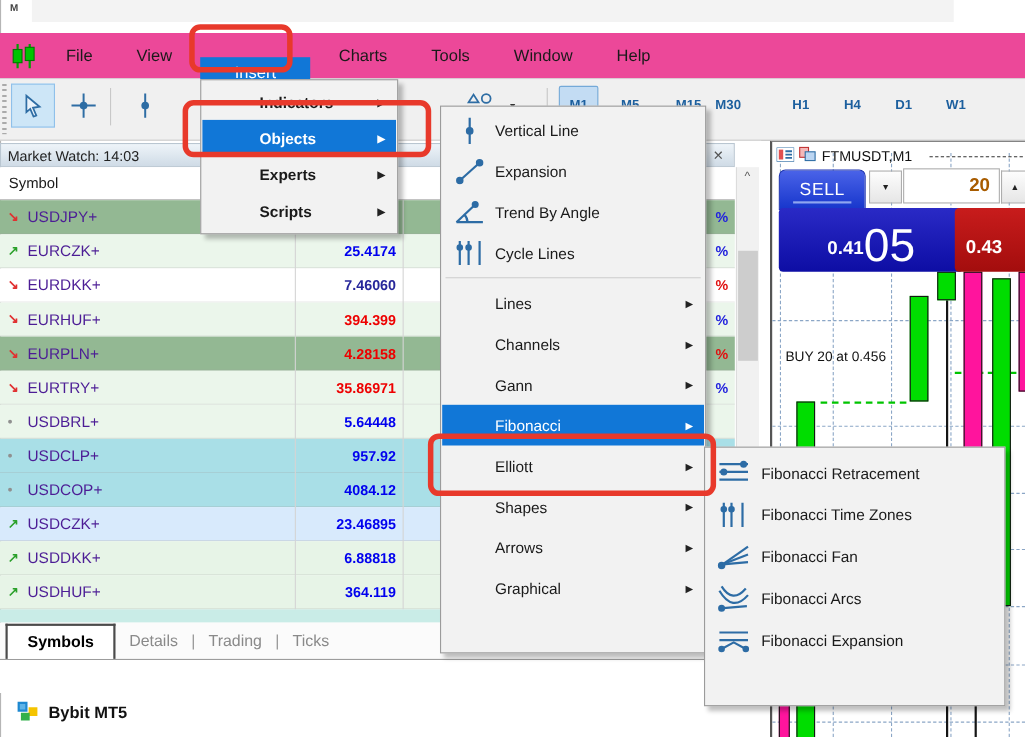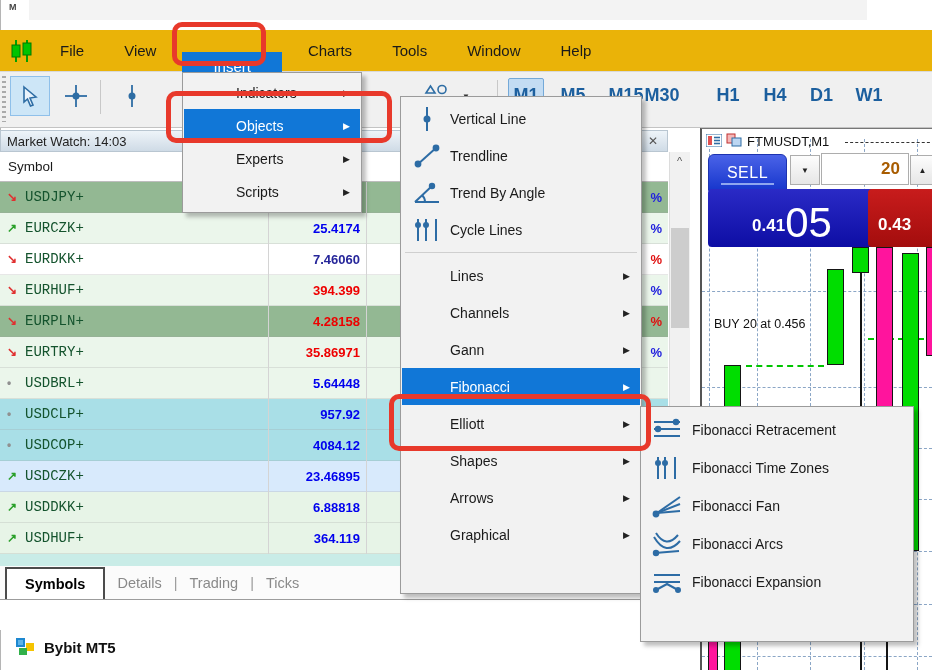--- a/index.html
+++ b/index.html
@@ -7,51 +7,51 @@
        font-family:"Liberation Sans",sans-serif;color:#1a1a1a;box-sizing:border-box;}
   #app *{box-sizing:border-box;}
   .abs{position:absolute;}
 
   
   .title-strip{left:0;top:0;width:932px;height:30px;background:#fff;border-left:1px solid #b5b5b5;}
   .title-band{left:28px;top:0;width:838px;height:20px;background:#f3f3f3;}
   .corner-txt{left:8px;top:2px;font-size:9px;color:#444;font-weight:bold;letter-spacing:1px;}
 
   
-  .menubar{left:0;top:30px;width:932px;height:42px;background:#eab308;border-bottom:1px solid #d9d9d9;
+  .menubar{left:0;top:30px;width:932px;height:42px;background:#ec4899;border-bottom:1px solid #d9d9d9;
            display:flex;align-items:center;font-size:15px;}
   .menubar .mitem{padding:6px 14px;margin:0 6px;}
   .menubar .mitem.active{background:#1177d7;color:#fff;padding:6px 31px;margin-top:31px;}
   .candles-icon{width:26px;height:26px;margin-left:8px;margin-right:6px;}
 
   
   .toolbar{left:0;top:72px;width:932px;height:56px;background:#f0f0f0;border-bottom:1px solid #c3c3c3;}
   .grip{left:2px;top:76px;width:4px;height:46px;background:repeating-linear-gradient(#aaa 0 2px,transparent 2px 5px);}
   .tbtn{top:76px;width:40px;height:40px;display:flex;align-items:center;justify-content:center;}
   .tbtn.sel{background:#cde6f7;border:1px solid #8fc0ea;}
   .tsep{top:80px;width:1px;height:34px;background:#c8c8c8;}
   .tf{top:78px;height:34px;display:flex;align-items:center;justify-content:center;
-      font-size:18px;font-weight:bold;color:#1c5f9e;}
+      font-size:12px;font-weight:bold;color:#1c5f9e;}
   .tf.sel{background:#c3dcf3;border:1px solid #74a9d8;border-radius:2px;}
   .dd-caret{font-size:8px;color:#333;}
 
   
   .panel-title{height:22px;background:linear-gradient(#eef4f9,#cfdbe6);border:1px solid #b9c6d1;
                font-size:13px;display:flex;align-items:center;padding-left:6px;color:#222;}
   .mw{left:0;top:128px;width:692px;height:448px;background:#fff;border-left:1px solid #b5b5b5;}
   .mw-title{left:0;top:130px;width:668px;}
   .mw-close{left:644px;top:132px;width:18px;height:18px;font-size:12px;color:#555;
             display:flex;align-items:center;justify-content:center;}
   .mw-head{left:0;top:152px;width:668px;height:30px;background:#fff;border-bottom:1px solid #bdbdbd;
            font-size:13.5px;display:flex;align-items:center;}
   .mw-rows{left:0;top:182px;width:668px;height:372px;}
   .mwrow{position:absolute;left:0;width:668px;height:31px;display:flex;align-items:center;
          font-size:14px;border-bottom:1px solid rgba(160,160,160,.25);}
   .mwrow .dir{width:18px;margin-left:7px;font-size:12px;font-weight:bold;}
-  .mwrow .sym{color:#14532d;font-family:Liberation Mono, monospace;}
+  .mwrow .sym{color:#4c1d95;}
   .mwrow .val{position:absolute;right:308px;font-size:13px;font-weight:bold;}
   .mwrow .chg{position:absolute;right:6px;font-size:13px;font-weight:bold;}
   .colline{top:182px;width:1px;height:372px;background:#d4d4d4;}
   .teal-strip{left:0;top:554px;width:668px;height:12px;background:#c9ece7;}
   .scroll{left:669px;top:152px;width:21px;height:258px;background:#f1f1f1;border-left:1px solid #dcdcdc;}
   .scroll-up{left:669px;top:152px;width:21px;height:17px;color:#555;font-size:11px;
              display:flex;align-items:center;justify-content:center;}
   .scroll-thumb{left:671px;top:228px;width:18px;height:100px;background:#cdcdcd;}
   .mw-tabs{left:0;top:566px;width:692px;height:34px;background:#fbfbfb;border-bottom:1px solid #9c9c9c;
            display:flex;align-items:center;font-size:14.5px;color:#8a8a8a;}
@@ -90,21 +90,21 @@
            background:linear-gradient(#2a2ac6,#0d0da4);color:#fff;display:flex;align-items:flex-end;justify-content:center;padding-bottom:4px;}
   .sellbig .sm{font-size:17px;font-weight:bold;margin-bottom:7px;}
   .sellbig .bg{font-size:42px;font-weight:normal;line-height:.95;}
   .buybig{position:absolute;left:166px;top:60px;width:70px;height:58px;border-radius:4px 0 0 4px;
           background:linear-gradient(#c81c1c,#a30d0d);color:#fff;display:flex;align-items:flex-end;padding:0 0 12px 10px;
           font-size:17px;font-weight:bold;}
   .order-label{position:absolute;left:12px;top:188px;font-size:12.5px;color:#111;}
 
   
   .menu{background:#f2f2f2;border:1px solid #9b9b9b;box-shadow:4px 4px 4px rgba(0,0,0,.25);font-size:14px;}
-  .insert-menu{left:182px;top:72px;width:180px;height:141px;padding:3px 1px;z-index:30;}
+  .insert-menu{left:182px;top:72px;width:180px;height:141px;padding:3px 1px;z-index:30;font-weight:bold;}
   .objects-menu{left:400px;top:96px;width:242px;height:498px;padding:3px 1px;z-index:31;}
   .fib-menu{left:640px;top:406px;width:274px;height:236px;padding:4px 1px;z-index:32;}
   .mrow{position:relative;display:flex;align-items:center;height:33px;padding-left:52px;}
   .objects-menu .mrow{height:37px;padding-left:48px;}
   .fib-menu .mrow{height:38px;padding-left:50px;}
   .mrow.hl{background:#1177d7;color:#fff;}
   .mrow .arr{position:absolute;right:10px;font-size:9px;color:#222;}
   .mrow.hl .arr{color:#fff;}
   .mrow .micon{position:absolute;left:8px;width:34px;display:flex;align-items:center;justify-content:center;}
   .msep{height:1px;background:#cfcfcf;margin:4px 3px;}
@@ -397,21 +397,21 @@
       <div class="mrow">
         <span class="micon">
           <svg width="26" height="24" viewBox="0 0 26 24">
             <g stroke="#2d6ca5" stroke-width="2">
               <line x1="3" y1="21" x2="23" y2="3"></line>
               <circle cx="4" cy="20" r="2.4" fill="#2d6ca5"></circle>
               <circle cx="22" cy="4" r="2.4" fill="#2d6ca5"></circle>
             </g>
           </svg>
         </span>
-        <span>Trendline</span>
+        <span>Expansion</span>
       </div>
       <div class="mrow">
         <span class="micon">
           <svg width="28" height="24" viewBox="0 0 28 24">
             <g stroke="#2d6ca5" stroke-width="2" fill="none">
               <line x1="2" y1="21" x2="26" y2="21"></line>
               <line x1="2" y1="21" x2="20" y2="4"></line>
               <path d="M12 21 A10 10 0 0 0 9 14"></path>
               <circle cx="19" cy="5" r="2.2" fill="#2d6ca5"></circle>
             </g>

